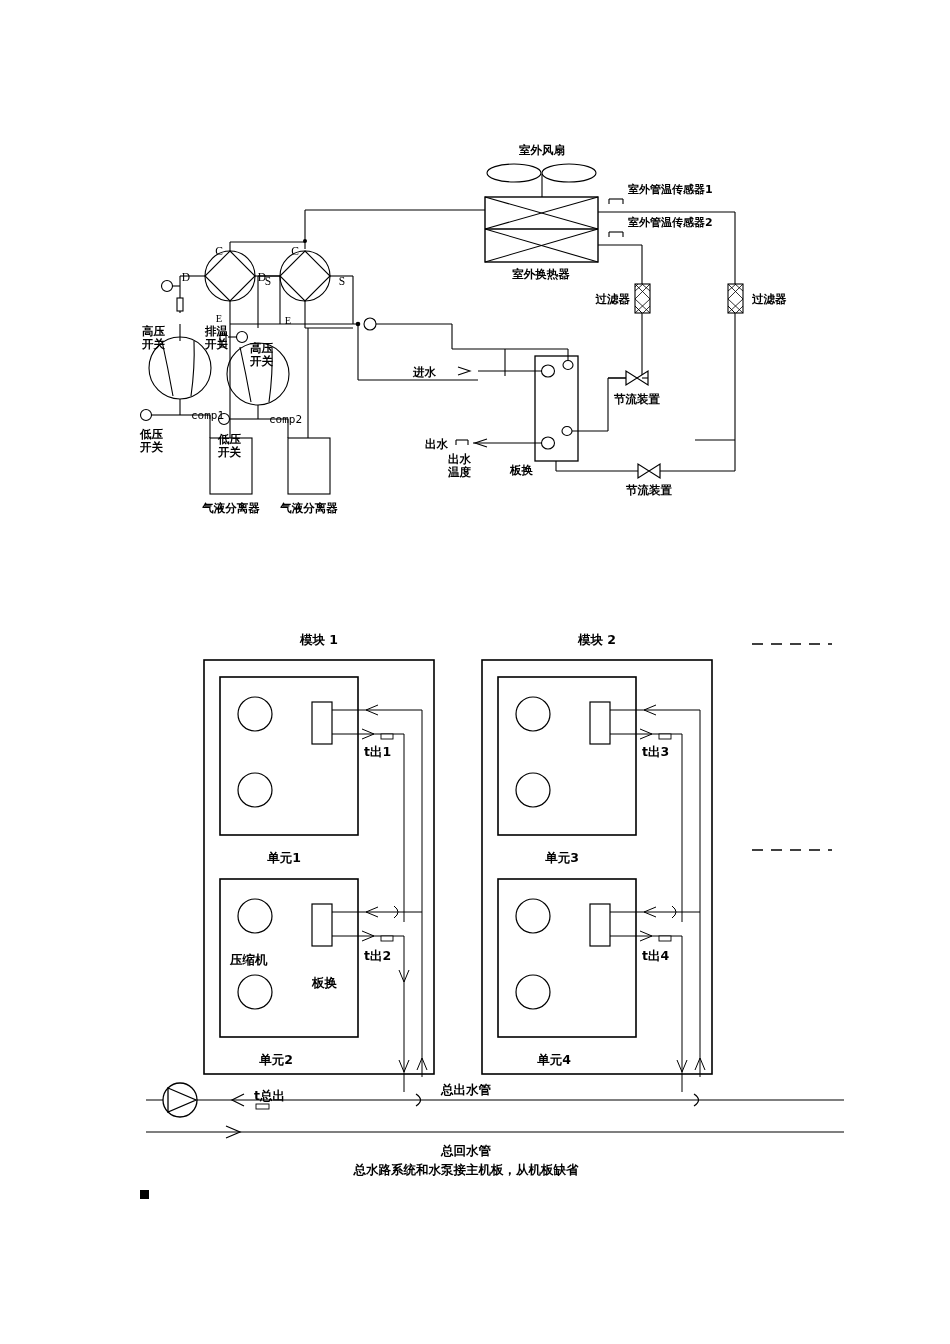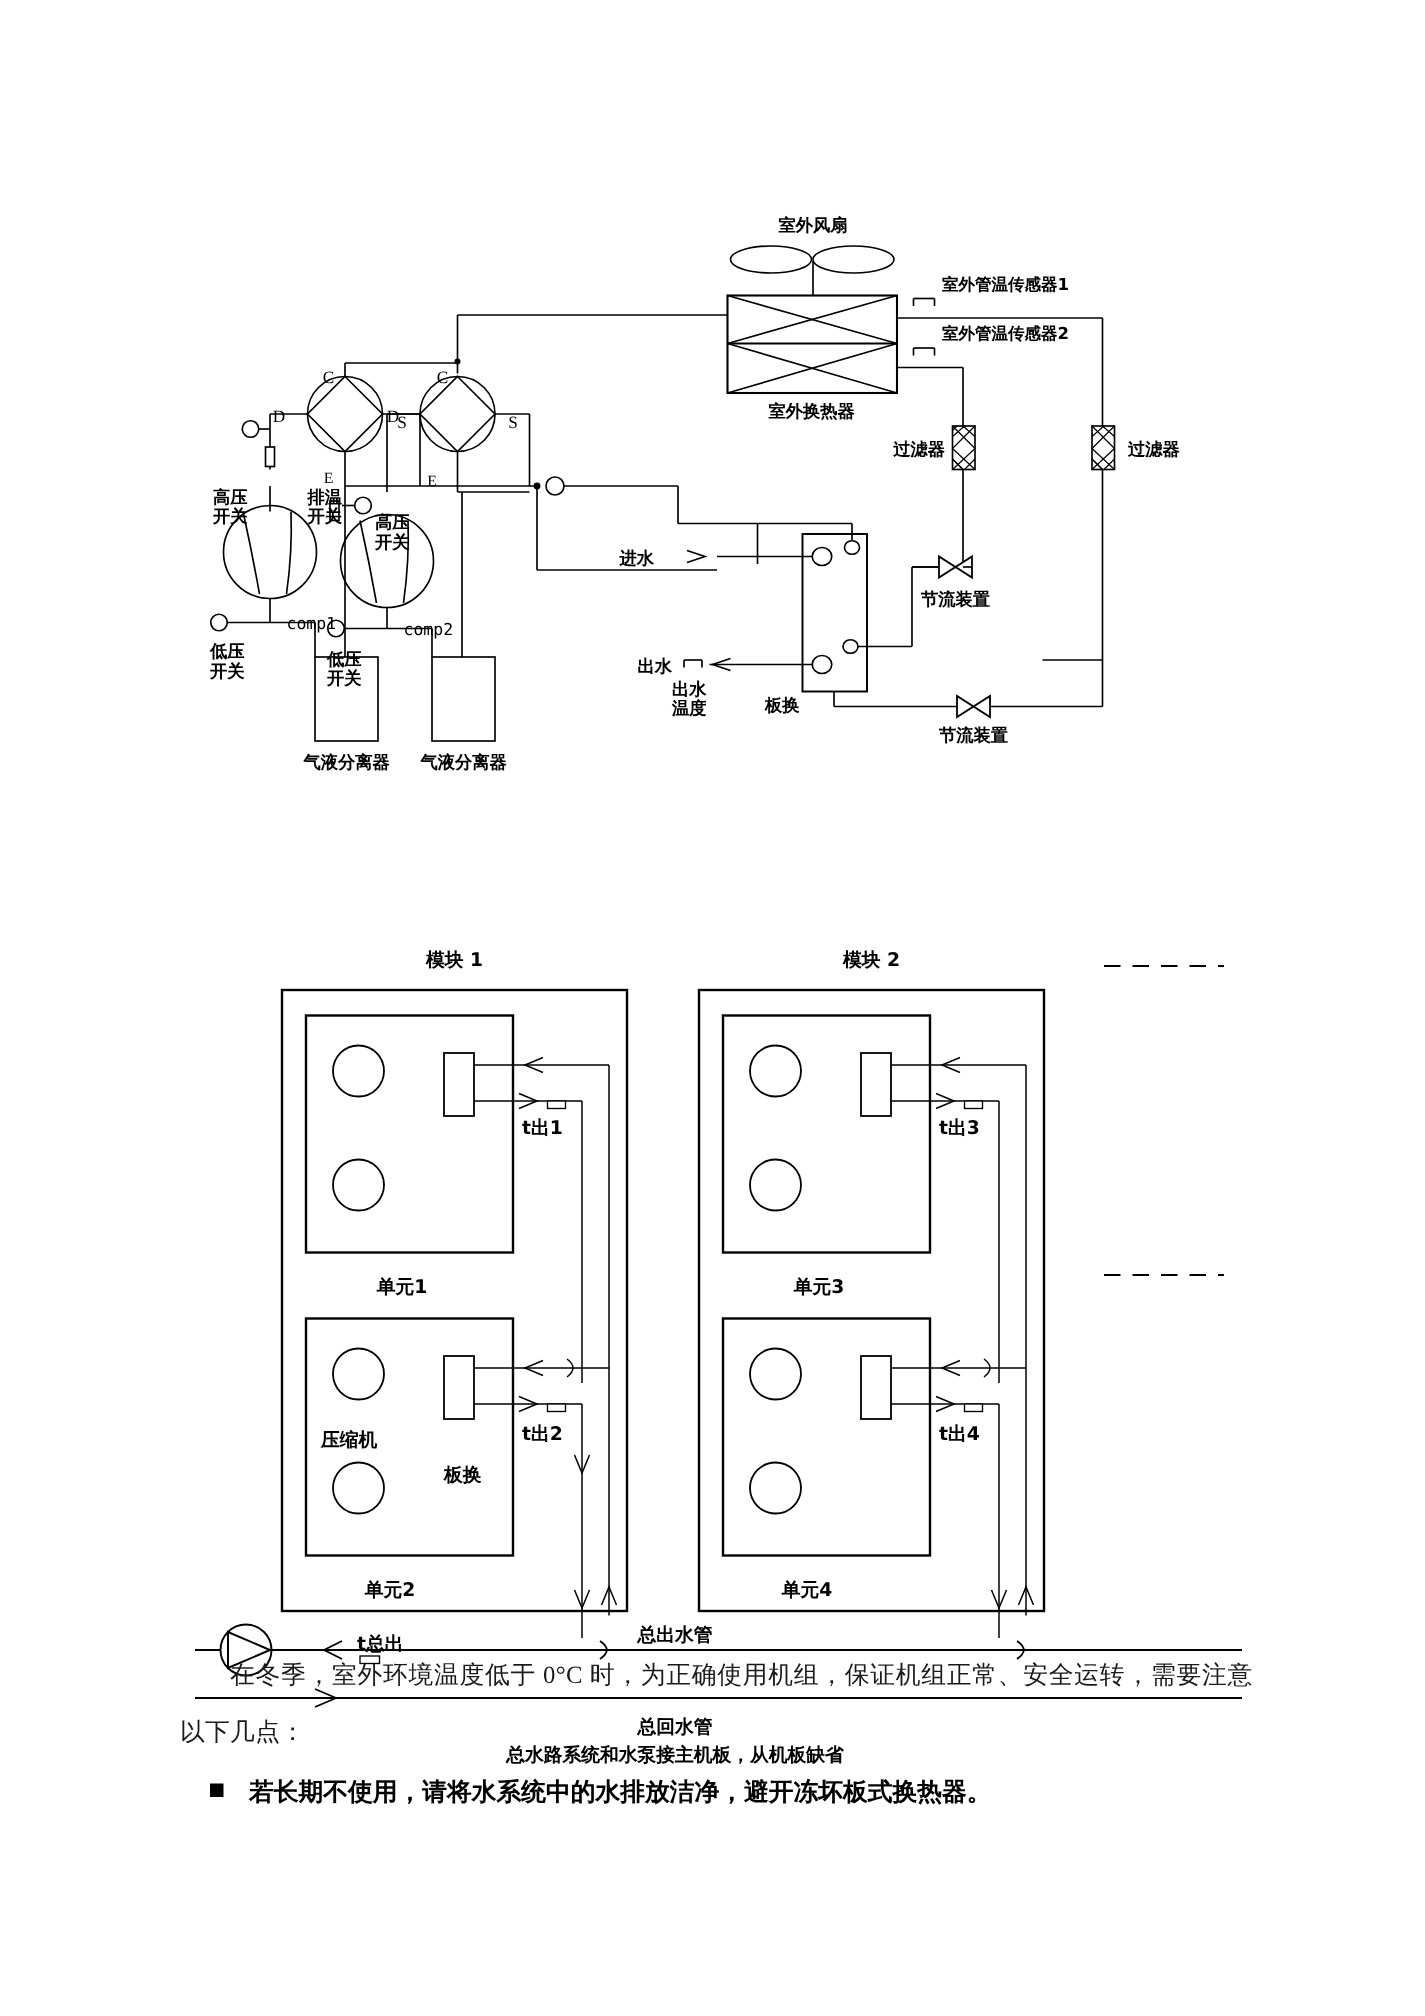--- a/index.html
+++ b/index.html
@@ -263,21 +263,21 @@
       <text class="cn" x="258" y="325" font-size="11.5">出水</text>
       <text class="cn" x="258" y="338" font-size="11.5">温度</text>
       <text class="cn" x="320" y="336" font-size="11.5">板换</text>
       <text class="cn" x="447" y="265" font-size="11.5" text-anchor="middle">节流装置</text>
       <text class="cn" x="459" y="356" font-size="11.5" text-anchor="middle">节流装置</text>
     </g>
   </svg>
   </div>
 
 
-  <div class="fig" style="left:150px; top:622px;">
+  <div class="fig" style="left:166px; top:622px;">
   <svg width="690" height="440" viewBox="0 0 690 440">
     <g fill="none" stroke="#000" stroke-width="1.2">
 
       <rect x="38" y="38" width="230" height="414" fill="#ffffff" stroke-width="1.6"></rect>
 
       <rect x="54" y="55" width="138" height="158" fill="#ffffff" stroke-width="1.6"></rect>
       <circle cx="89" cy="92" r="17"></circle>
       <circle cx="89" cy="168" r="17"></circle>
       <rect x="146" y="80" width="20" height="42" fill="#ffffff"></rect>
 
@@ -384,21 +384,18 @@
       <text class="cn" x="476" y="338" font-size="12.5">t出4</text>
 
       <text class="cn" x="88" y="478" font-size="12.5">t总出</text>
       <text class="cn" x="300" y="472" font-size="12.5" text-anchor="middle">总出水管</text>
       <text class="cn" x="300" y="533" font-size="12.5" text-anchor="middle">总回水管</text>
       <text class="cn" x="300" y="552" font-size="12.5" text-anchor="middle">总水路系统和水泵接主机板，从机板缺省</text>
     </g>
   </svg>
   </div>
 
-  <div class="para" style="left:120px; top:1098px; width:715px;">
-    <span class="indent"></span><span>在冬季，室外环境温度低于 0°C 时，为正确使用机组，保证机组正常、安全运转，需要注意以下几点：</span>
+
+  <div class="bullet-line" style="left:140px; top:1180px;">
+    <span class="bullet-sq"></span>
   </div>
 
-  <div class="bullet-line" style="left:140px; top:1180px;">
-    <span class="bullet-sq"></span><span>若长期不使用，请将水系统中的水排放洁净，避开冻坏板式换热器。</span>
-  </div>
-
 </div>
 
 </body></html>

